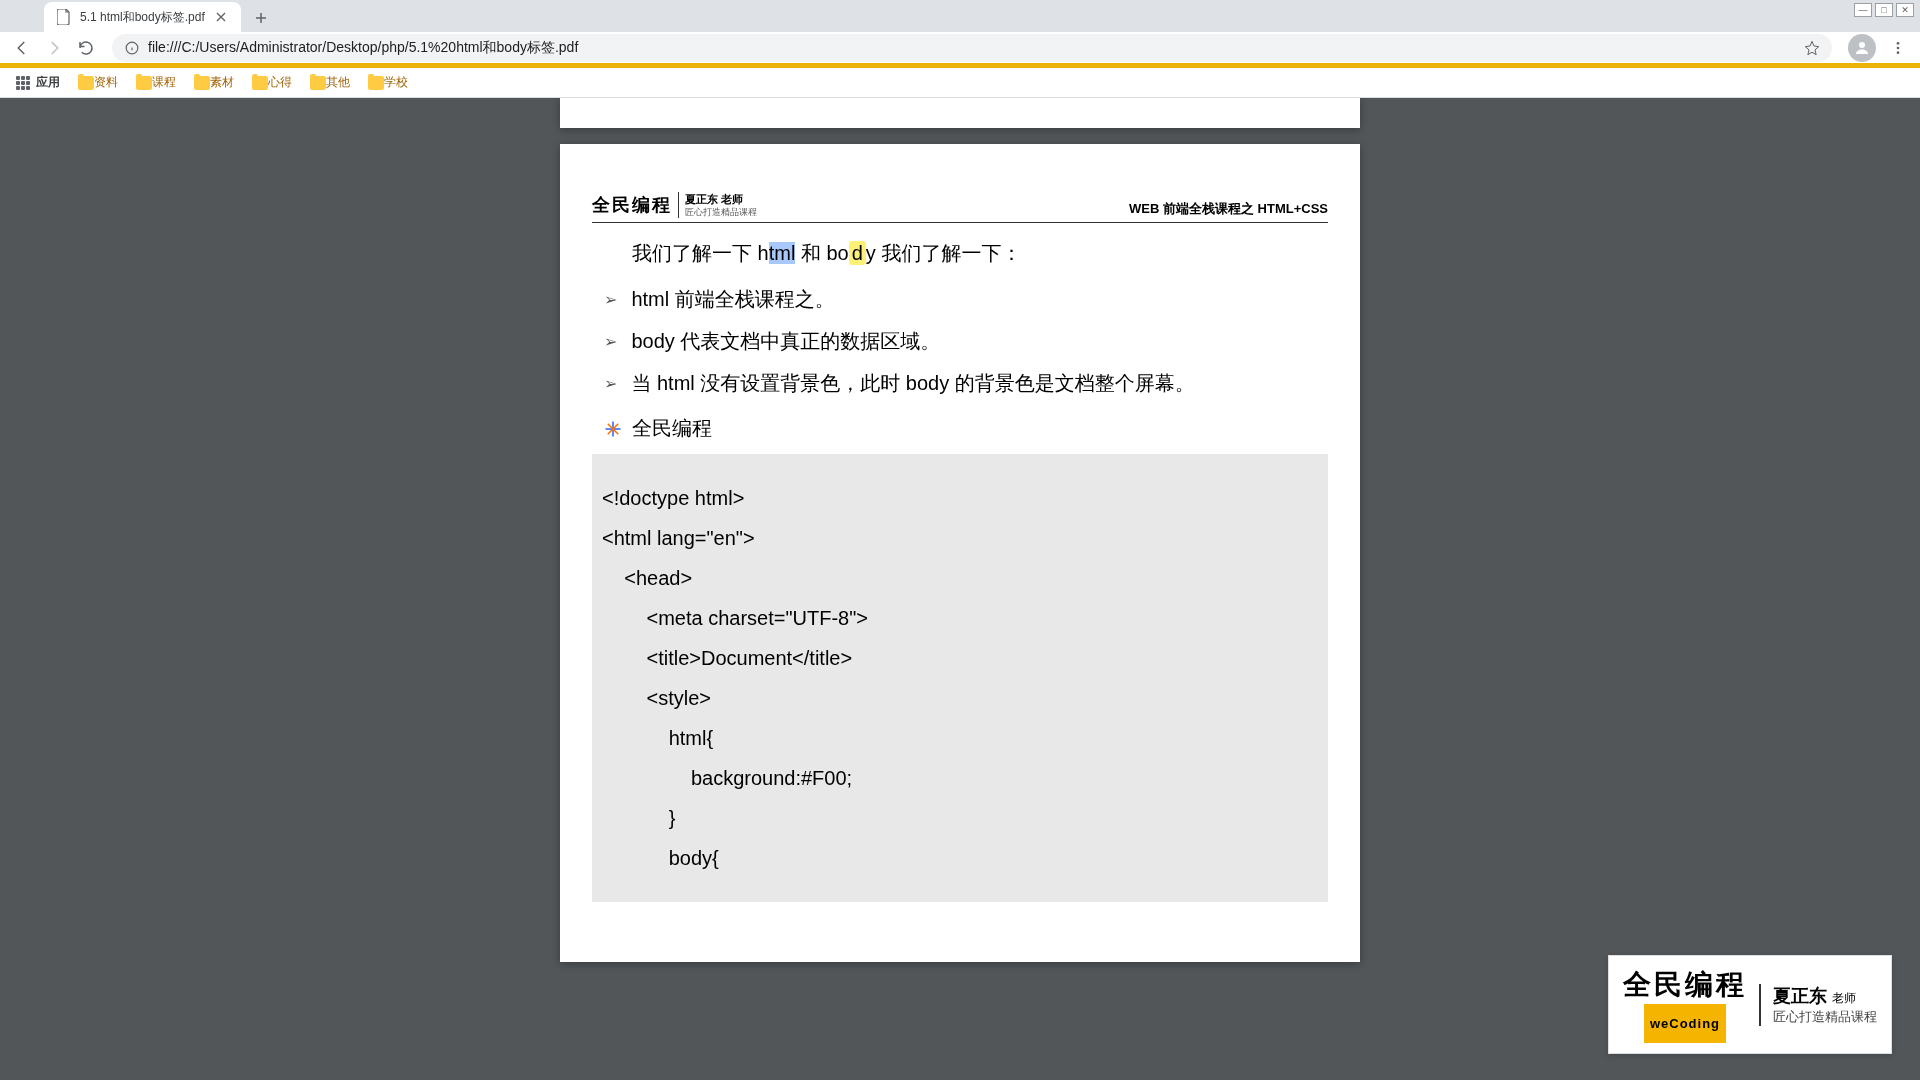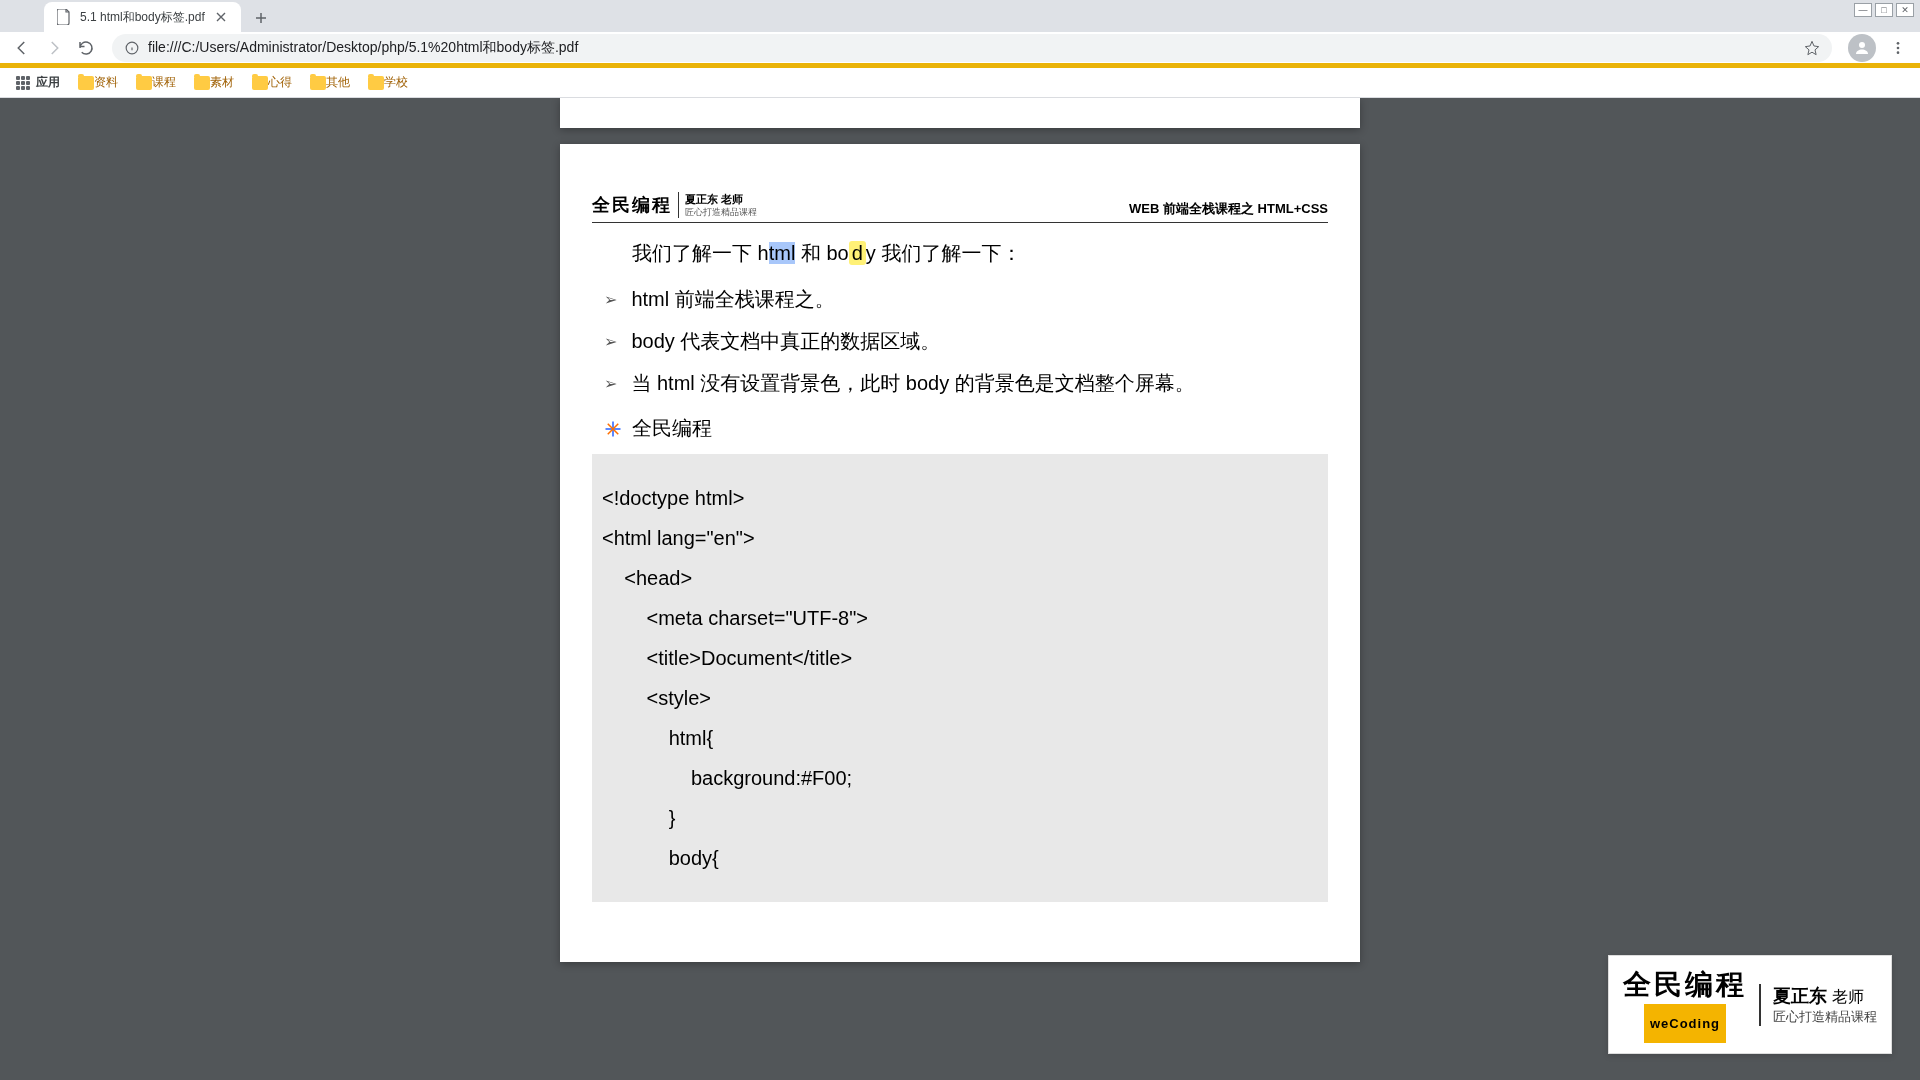--- a/index.html
+++ b/index.html
@@ -69,21 +69,21 @@
 .code-block { background: #e8e8e8; padding: 24px 10px; font-size: 20px; font-family: inherit; line-height: 2.0; }
 .code-line { white-space: pre; }
 
 
 .watermark { position: absolute; right: 28px; bottom: 26px; background: #fff; border: 1px solid #ddd; padding: 10px 14px; display: flex; align-items: center; gap: 12px; box-shadow: 0 2px 6px rgba(0,0,0,0.15); }
 .wm-left { display: flex; flex-direction: column; align-items: center; }
 .wm-main { font-size: 28px; font-weight: 900; letter-spacing: 3px; }
 .wm-sub { background: #f4b400; color: #000; font-weight: bold; font-size: 13px; padding: 12px 6px; letter-spacing: 1px; }
 .wm-right { border-left: 2px solid #333; padding-left: 12px; }
 .wm-name { font-size: 18px; font-weight: bold; }
-.wm-name small { font-size: 16px; font-weight: normal; }
+.wm-name small { font-size: 12px; font-weight: normal; }
 .wm-slogan { font-size: 13px; color: #444; }
 
 svg { display: block; }
 </style>
 </head>
 <body>
 
 <div class="window">
 
   <div class="tabstrip">

